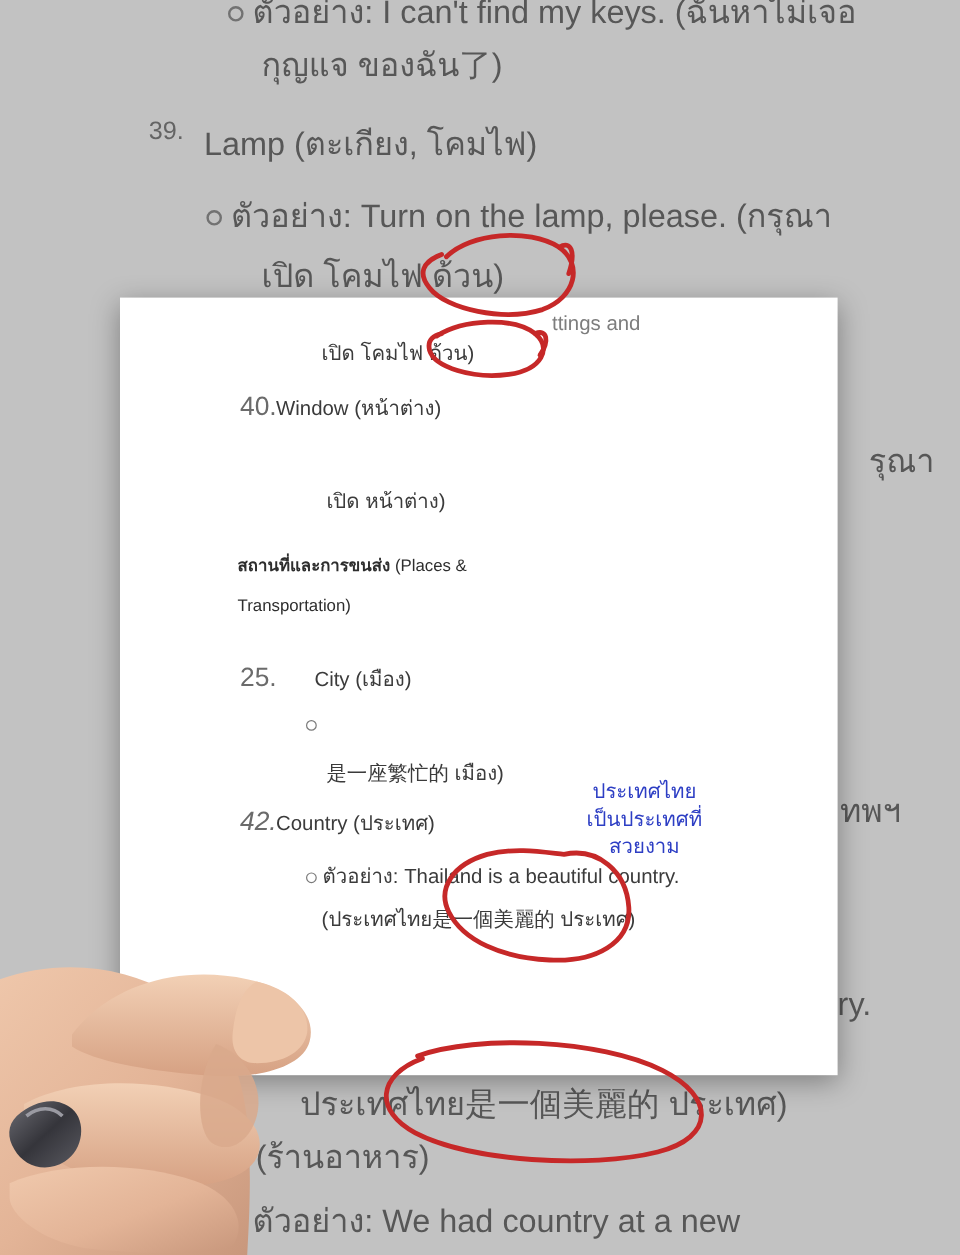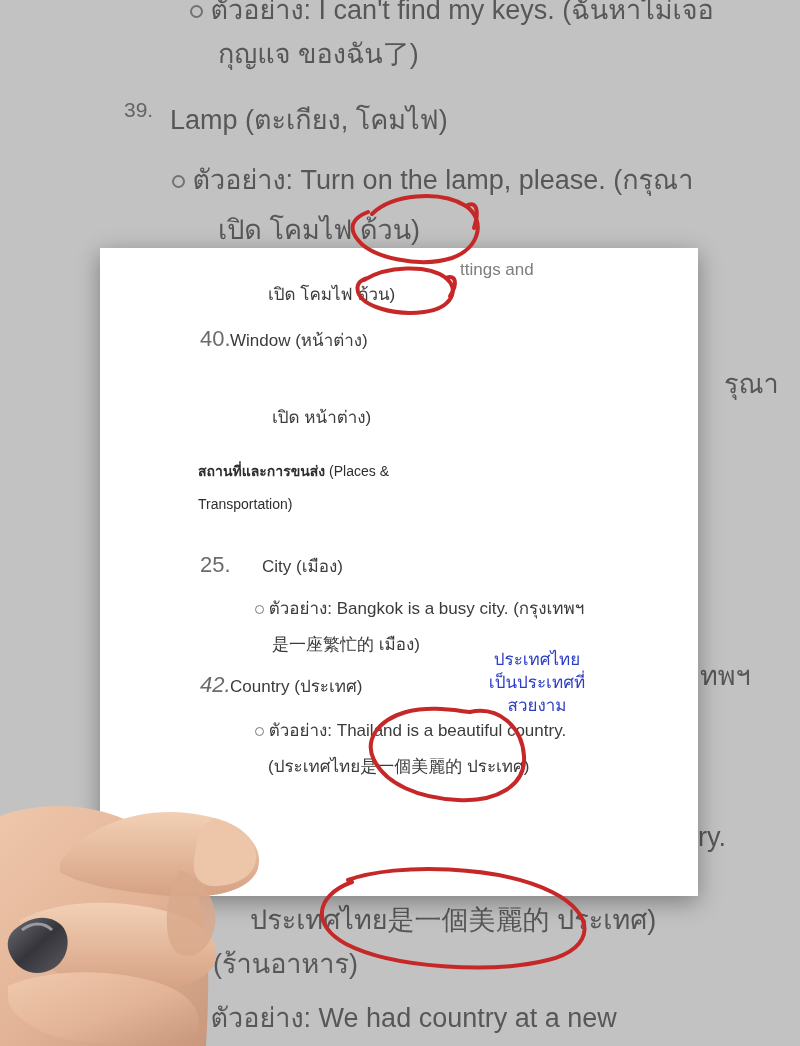--- a/index.html
+++ b/index.html
@@ -227,21 +227,20 @@
 
       <div class="c-line c-num" style="left:100px; top:304px;">
         <span>25.</span>
       </div>
       <div class="c-line c-txt" style="left:130px; top:304px;margin-left:32px;">
         <span>City (เมือง)</span>
       </div>
 
       <div class="c-line c-txt" style="left:155px; top:346px;">
         <span class="c-ring"></span>
-        <span>ตัวอย่าง: Bangkok is a busy city. (กรุงเทพฯ</span>
       </div>
 
       <div class="c-line c-txt" style="left:172px; top:382px;">
         <span>是一座繁忙的 เมือง)</span>
       </div>
 
       <div class="c-line c-num" style="left:100px; top:424px;font-style:italic;">
         <span>42.</span>
       </div>
       <div class="c-line c-txt" style="left:130px; top:424px;">

